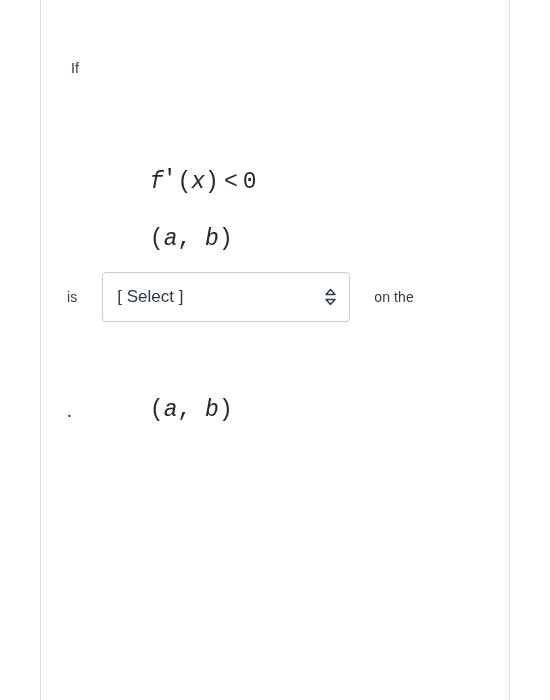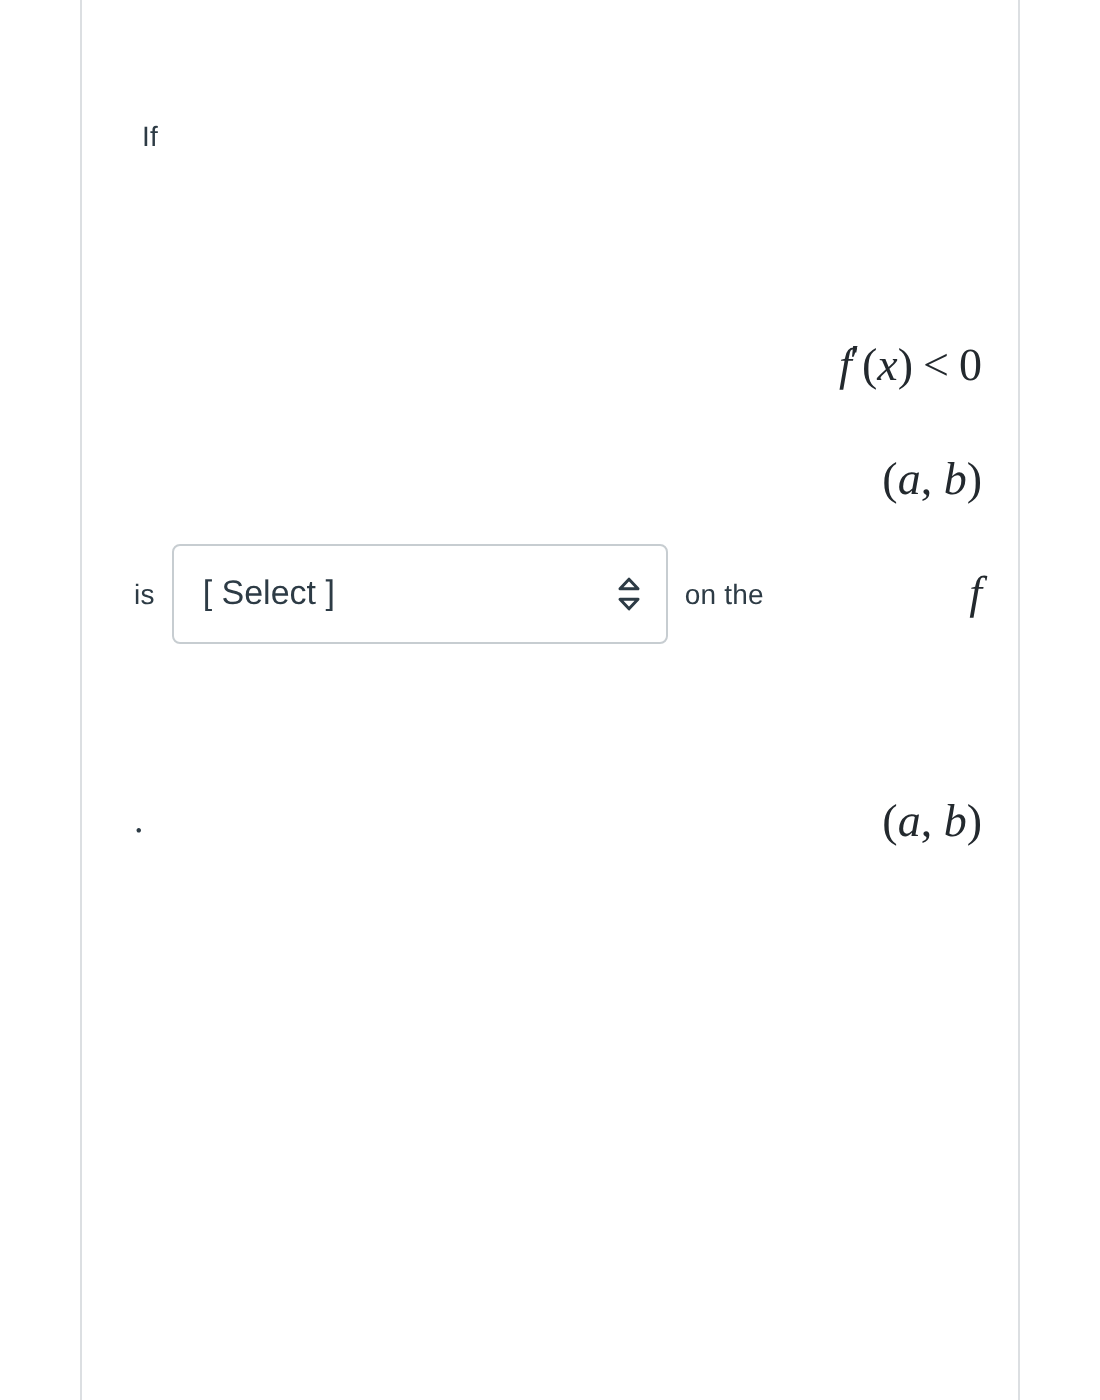--- a/index.html
+++ b/index.html
@@ -49,28 +49,27 @@
     font-family: "Liberation Sans", sans-serif;
     font-size: 14px;
     color: #2d3b45;
     letter-spacing: 0.1px;
     height: 57px;
     line-height: 57px;
     white-space: pre;
   }
 
   .math-run {
-    font-family: Liberation Serif, serif;
+    font-family: Liberation Mono, monospace;
     font-size: 23px;
     font-style: italic;
     color: #23292e;
     height: 57px;
     line-height: 57px;
     white-space: pre;
-    text-align: right;
   }
   .math-run .up {
     font-style: normal;
   }
   .math-run .prime {
     font-style: normal;
     font-size: 23px;
     position: relative;
     top: -2px;
     left: -1px;
@@ -78,21 +77,21 @@
   .math-run .rel {
     font-style: normal;
     padding: 0 5px;
   }
 
   
   .select-line {
     height: 57px;
     display: flex;
     align-items: center;
-    gap: 0;
+    gap: 16px;
   }
   .select-line .text-run {
     height: auto;
     line-height: 1;
   }
 
   .select-wrapper {
     position: relative;
     display: inline-block;
     margin: 0 8px 0 9px;

